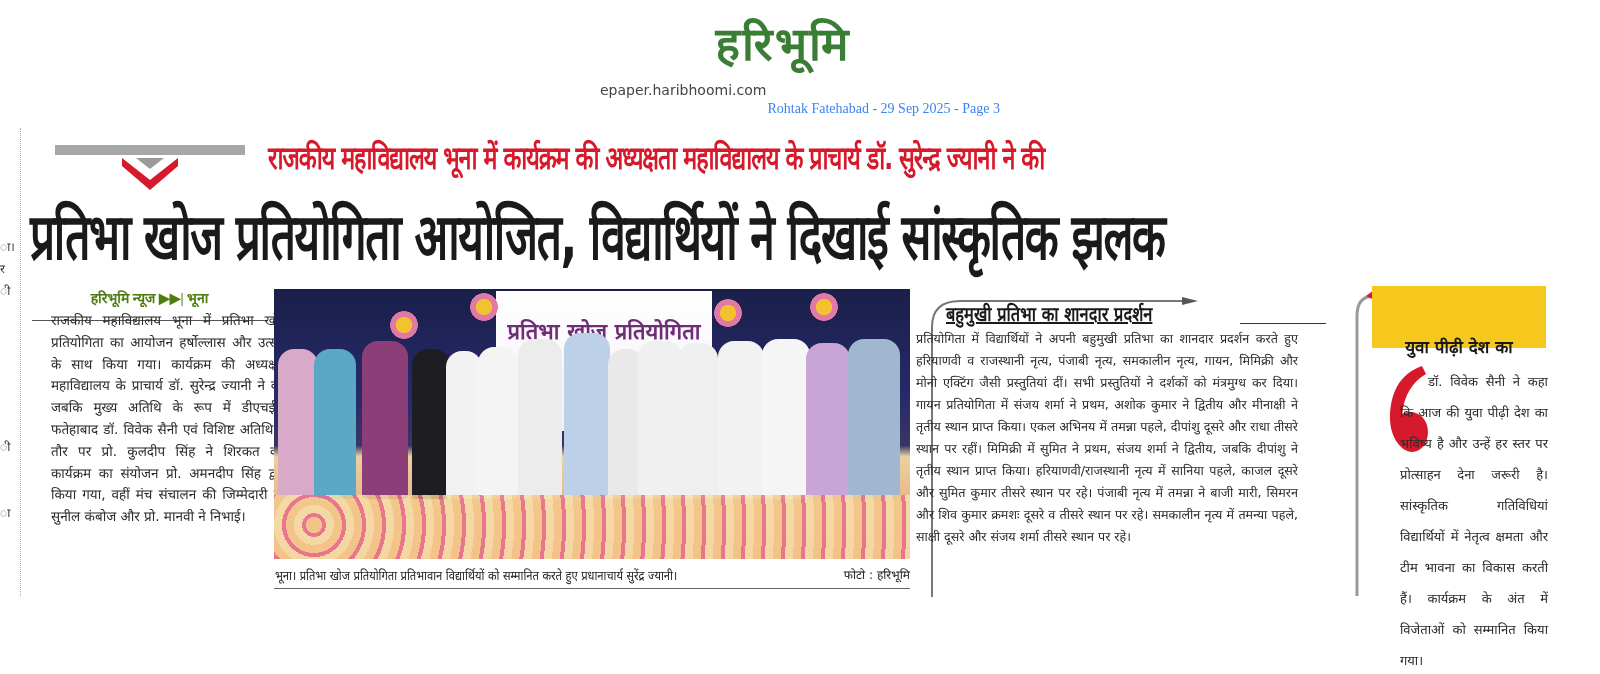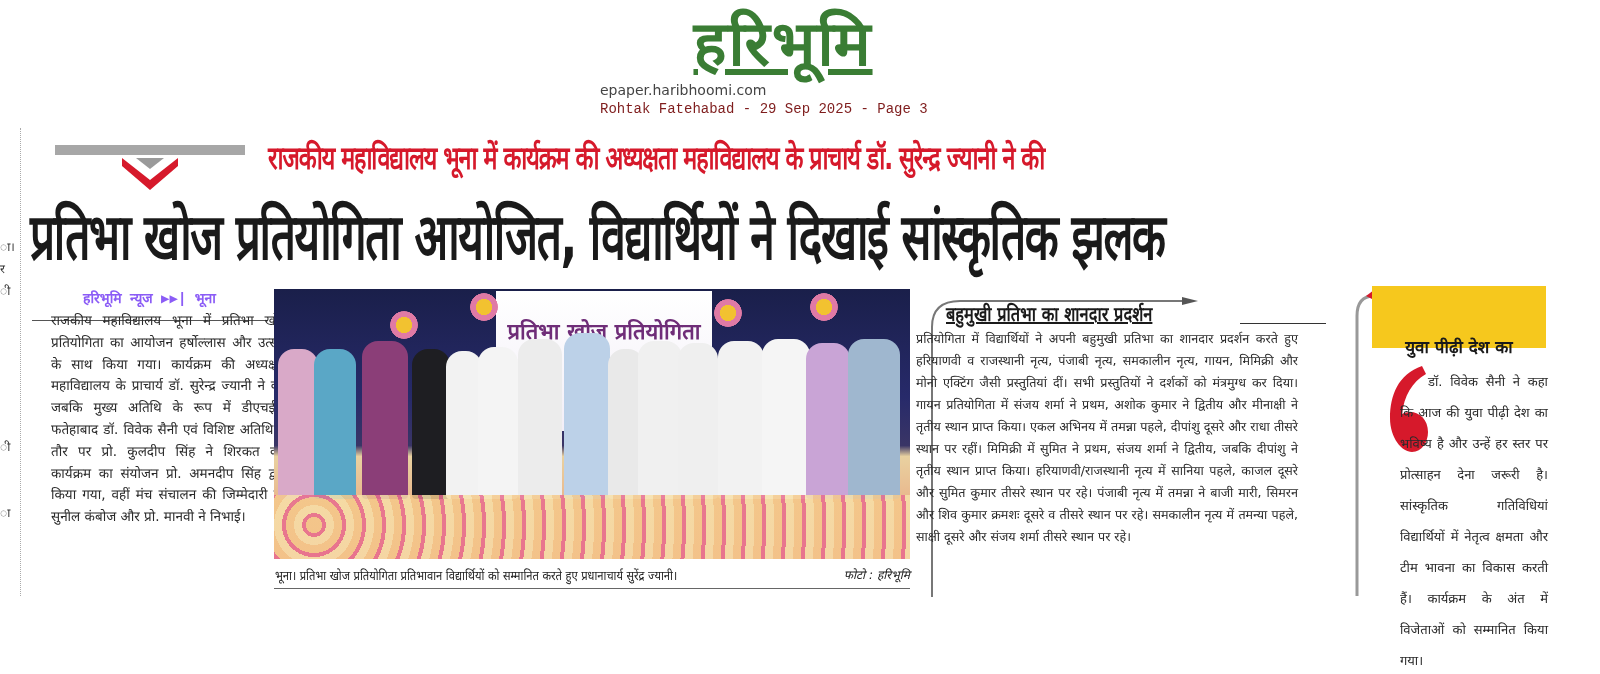--- a/index.html
+++ b/index.html
@@ -2,26 +2,26 @@
 <html><head>
 <meta charset="utf-8">
 <style>
   * { box-sizing: border-box; margin: 0; padding: 0; }
   html, body { width: 1600px; height: 674px; background: #ffffff; overflow: hidden; }
   body { position: relative; font-family: "DejaVu Sans", sans-serif; color: #222; }
 
   
   .masthead { position: absolute; left: 0; top: 0; width: 1600px; text-align: center; }
   .logo { position: absolute; left: 648px; top: 10px; width: 270px; height: 68px;
-          font-family: "DejaVu Sans", sans-serif; font-weight: bold; font-size: 62px;
-          color: #3a7d34; letter-spacing: 2px; line-height: 68px; text-align: center; text-decoration: underline; }
+          font-family: "DejaVu Sans", sans-serif; font-weight: bold; font-size: 46px;
+          color: #3a7d34; letter-spacing: 2px; line-height: 68px; text-align: center; }
   .site-url { position: absolute; left: 600px; top: 82px; width: 400px; text-align: left;
               font-family: "DejaVu Sans", sans-serif; font-size: 14px; color: #444; }
-  .edition { position: absolute; left: 600px; top: 101px; width: 400px; text-align: left;
-             font-family: Liberation Mono, monospace; font-size: 14px; color: #7f1d1d; }
+  .edition { position: absolute; left: 600px; top: 101px; width: 400px; text-align: right;
+             font-family: Liberation Serif, serif; font-size: 14px; color: #3b82f6; }
 
   
   .left-rule { position: absolute; left: 20px; top: 128px; width: 1px; height: 468px;
                border-left: 1px dotted #aaa; }
   .left-frag { position: absolute; left: 0; width: 14px; font-size: 12px; color: #333; line-height: 14px; }
 
   
   .kicker-bar { position: absolute; left: 55px; top: 145px; width: 190px; height: 10px; background: #a7a7a7; }
   .kicker-chevron { position: absolute; left: 120px; top: 158px; width: 60px; height: 32px; }
   .kicker { position: absolute; left: 268px; top: 132px; width: 1300px; height: 52px;
@@ -30,21 +30,21 @@
             transform: scaleX(0.73); transform-origin: left center; }
 
   
   .headline { position: absolute; left: 30px; top: 196px; height: 82px; white-space: nowrap;
               font-family: "DejaVu Sans", sans-serif; font-weight: bold; font-size: 64px;
               color: #1a1a1a; line-height: 82px; letter-spacing: -2px;
               transform: scaleX(0.69); transform-origin: left center; }
 
   
   .byline { position: absolute; left: 32px; top: 288px; width: 235px; text-align: center;
-            font-family: Liberation Mono, monospace; font-weight: bold; font-size: 14px; color: #8b5cf6; }
+            font-family: Liberation Serif, serif; font-weight: bold; font-size: 14px; color: #4d7c0f; }
   .byline-rule { position: absolute; left: 32px; top: 320px; width: 235px; height: 1px; background: #555; }
   .col1 { position: absolute; left: 32px; top: 310px; width: 238px; font-family: "DejaVu Sans", sans-serif;
           font-size: 13.5px; line-height: 21.8px; color: #2a2a2a; text-align: justify; margin-left: 19px; }
 
   
   .photo { position: absolute; left: 274px; top: 289px; width: 636px; height: 270px; overflow: hidden;
            background: linear-gradient(180deg, #1a1f4a 0%, #272a6a 40%, #3a3566 58%, #e9d1a0 62%, #e9b48a 80%, #e89b86 100%); }
   .photo .banner { position: absolute; left: 222px; top: 2px; width: 216px; height: 140px;
                    background: linear-gradient(180deg, #ffffff 0%, #f2eef7 100%); }
   .photo .banner-text { position: absolute; left: 0; top: 24px; width: 216px; text-align: center;
@@ -53,21 +53,21 @@
   .photo .person { position: absolute; bottom: 0; border-radius: 16px 16px 4px 4px; }
   .photo .carpet { position: absolute; left: 0; top: 206px; width: 636px; height: 64px;
                    background: repeating-radial-gradient(circle at 40px 30px, #f5c98a 0 8px, #e86d8f 8px 12px, #f7e0a8 12px 20px); opacity: 0.85; }
   .photo .flower { position: absolute; width: 28px; height: 28px; border-radius: 50%;
                    background: radial-gradient(circle, #f2c230 0 40%, #e07aa5 41% 70%, transparent 71%); }
 
   .caption-text { position: absolute; left: 275px; top: 566px; width: 520px; white-space: nowrap;
                   font-family: "DejaVu Sans", sans-serif; font-size: 13px; color: #222;
                   transform: scaleX(0.86); transform-origin: left center; }
   .caption-credit { position: absolute; left: 826px; top: 566px; width: 84px; text-align: right;
-                    font-family: "DejaVu Sans", sans-serif; font-style: italic; font-size: 12px; color: #222; white-space: nowrap; }
+                    font-family: "DejaVu Sans", sans-serif; font-size: 12px; color: #222; white-space: nowrap; }
   .caption-rule { position: absolute; left: 274px; top: 588px; width: 636px; height: 1px; background: #666; }
 
   
   .box-frame { position: absolute; left: 926px; top: 297px; width: 420px; height: 300px; }
   .box-title { position: absolute; left: 946px; top: 300px; font-family: "DejaVu Sans", sans-serif;
                font-weight: bold; font-size: 20px; color: #1a1a1a; text-decoration: underline;
                white-space: nowrap; transform: scaleX(0.82); transform-origin: left center; }
   .box-rule { position: absolute; left: 1240px; top: 323px; width: 86px; height: 1px; background: #333; }
   .box-body { position: absolute; left: 916px; top: 328px; width: 382px; font-family: "DejaVu Sans", sans-serif;
               font-size: 12.6px; line-height: 22px; color: #2a2a2a; text-align: justify; }

